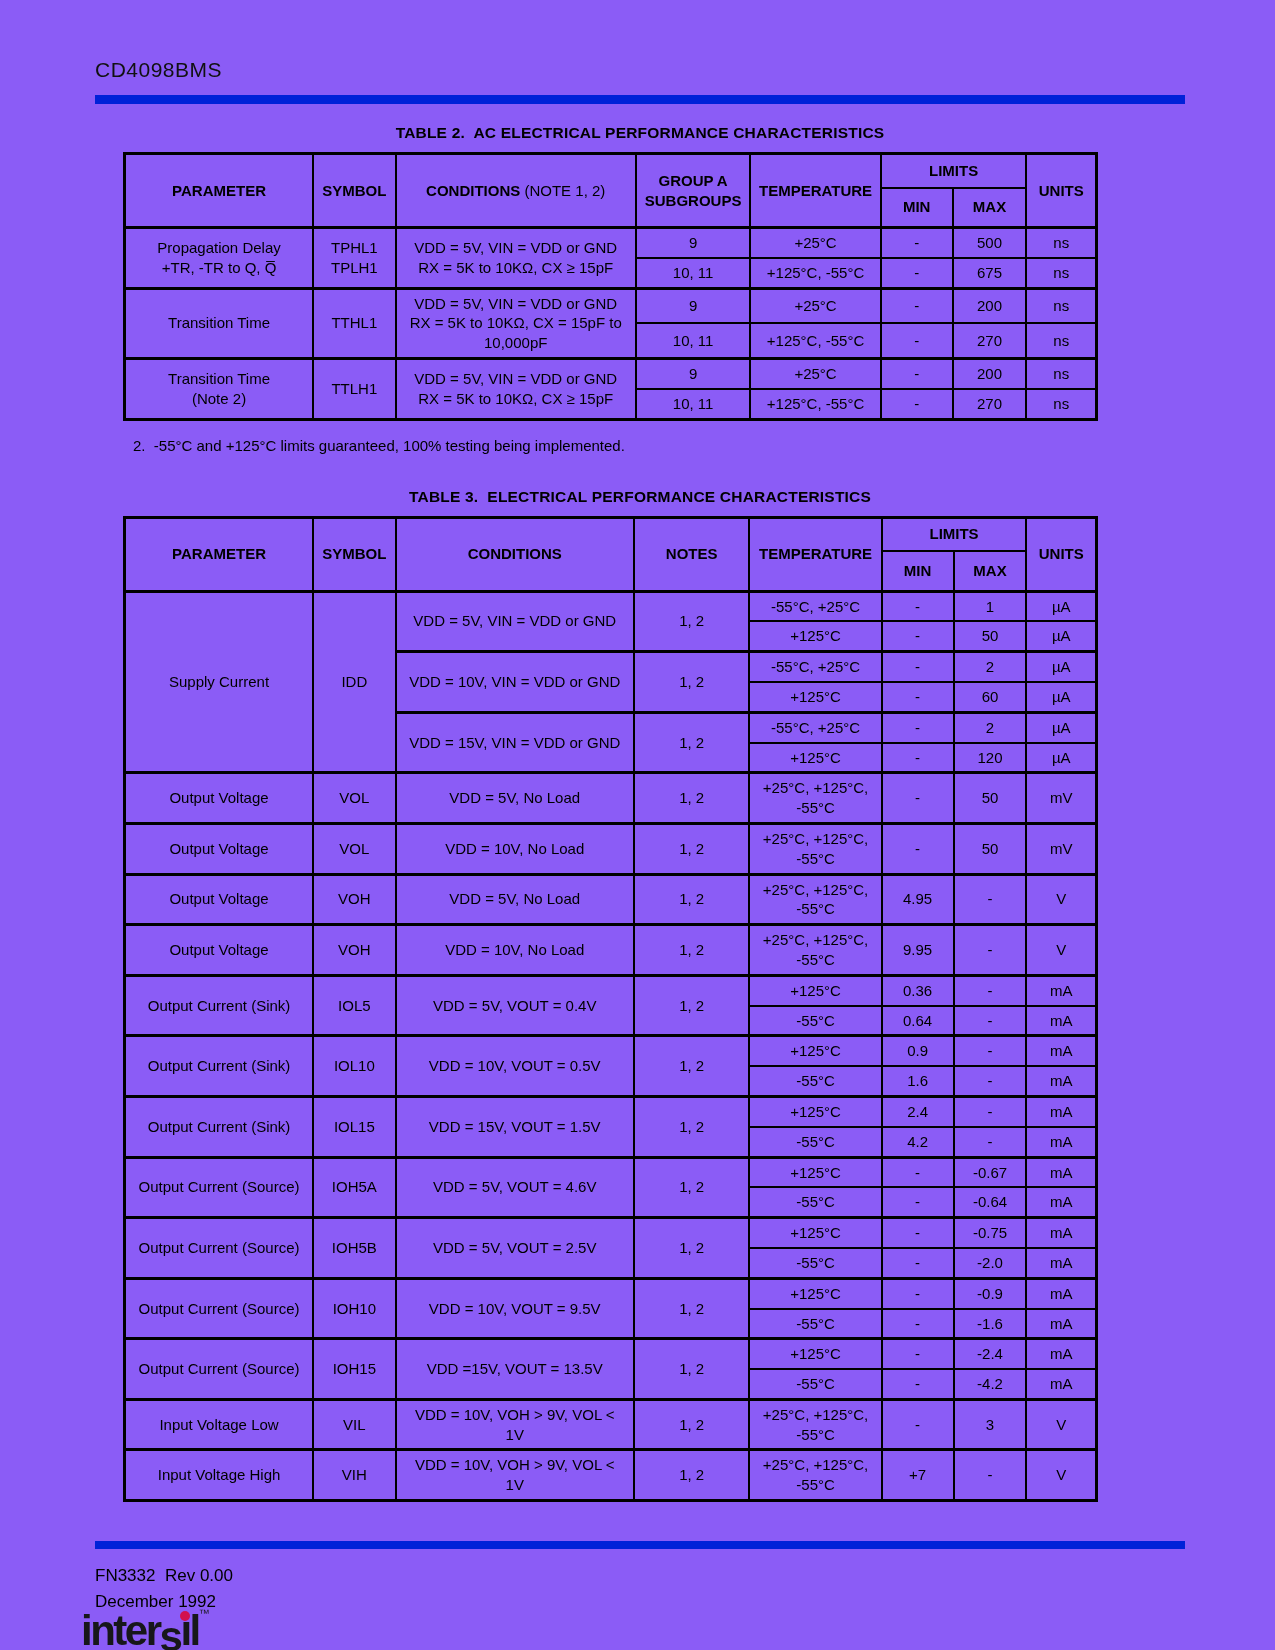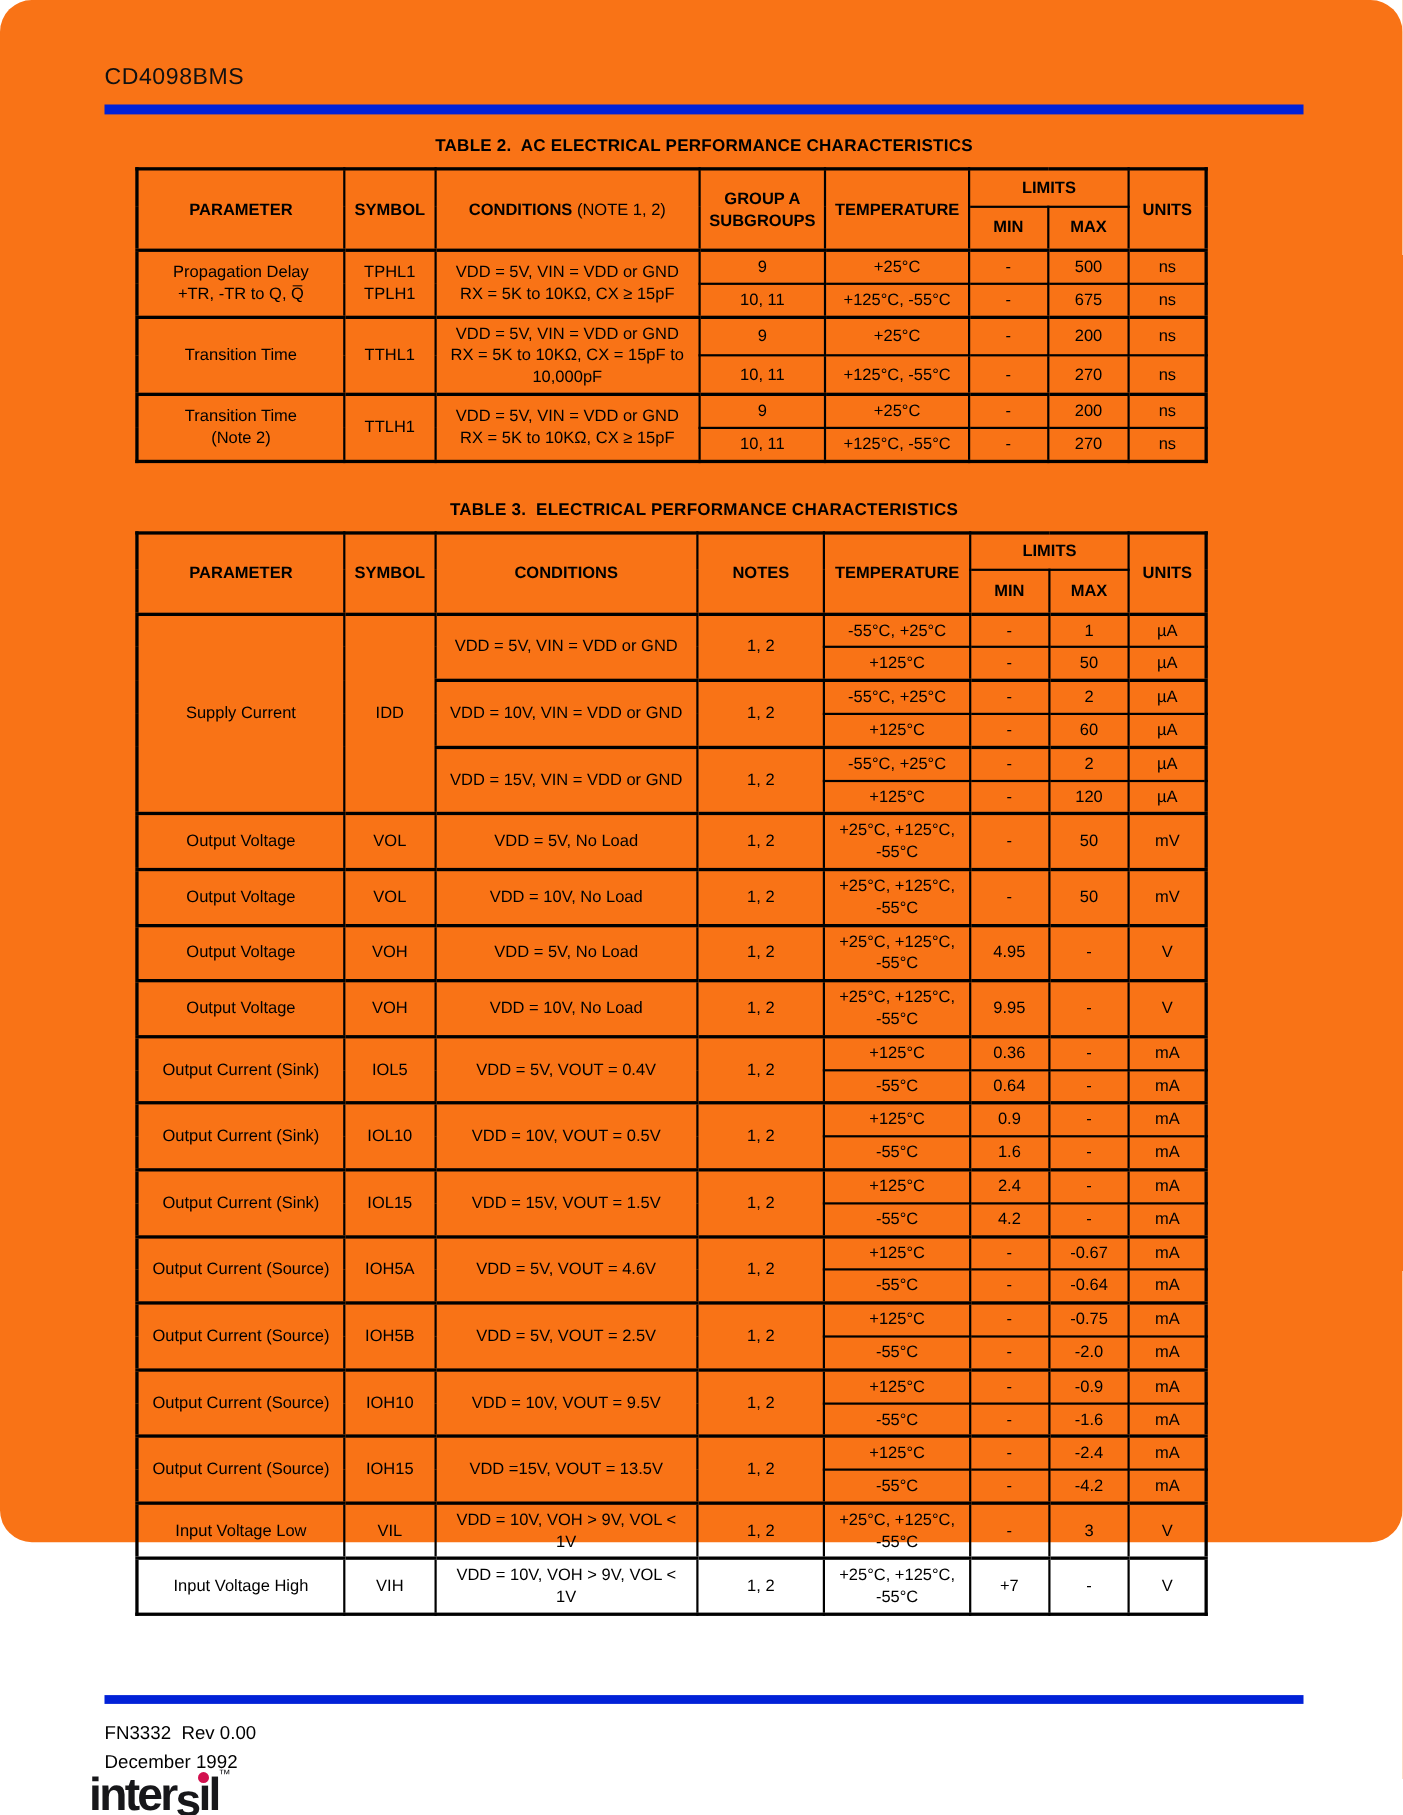--- a/index.html
+++ b/index.html
@@ -6,23 +6,22 @@
   html, body {
     margin: 0; padding: 0;
     background: #ffffff;
     width: 1275px; height: 1650px;
     font-family: "Liberation Sans", "DejaVu Sans", sans-serif;
     color: #000;
     overflow: hidden;
   }
   #page {
     position: relative;
-    width: 1275px; height: 1402px;
-    background: #f97316;
-    border-radius: 29px;
+    width: 1275px; height: 1650px;
+    background: #8b5cf6;
   }
   #content {
     padding: 58px 90px 0 95px;
   }
   .doc-id {
     font-size: 21px;
     letter-spacing: 0.5px;
     color: #111;
   }
   .rule {
@@ -219,20 +218,21 @@
             <td>10, 11</td>
             <td>+125°C, -55°C</td>
             <td>-</td>
             <td>270</td>
             <td>ns</td>
           </tr>
         </tbody>
       </table>
 
     <div class="notes">
+      <div class="note-item">2.&nbsp; -55°C and +125°C limits guaranteed, 100% testing being implemented.</div>
     </div>
 
     <div class="tbl-title t3-title">TABLE 3.&nbsp; ELECTRICAL PERFORMANCE CHARACTERISTICS</div>
     <table class="data" id="table3">
         <colgroup>
           <col style="width: 19.4%;">
           <col style="width: 8.5%;">
           <col style="width: 24.5%;">
           <col style="width: 11.9%;">
           <col style="width: 13.6%;">

